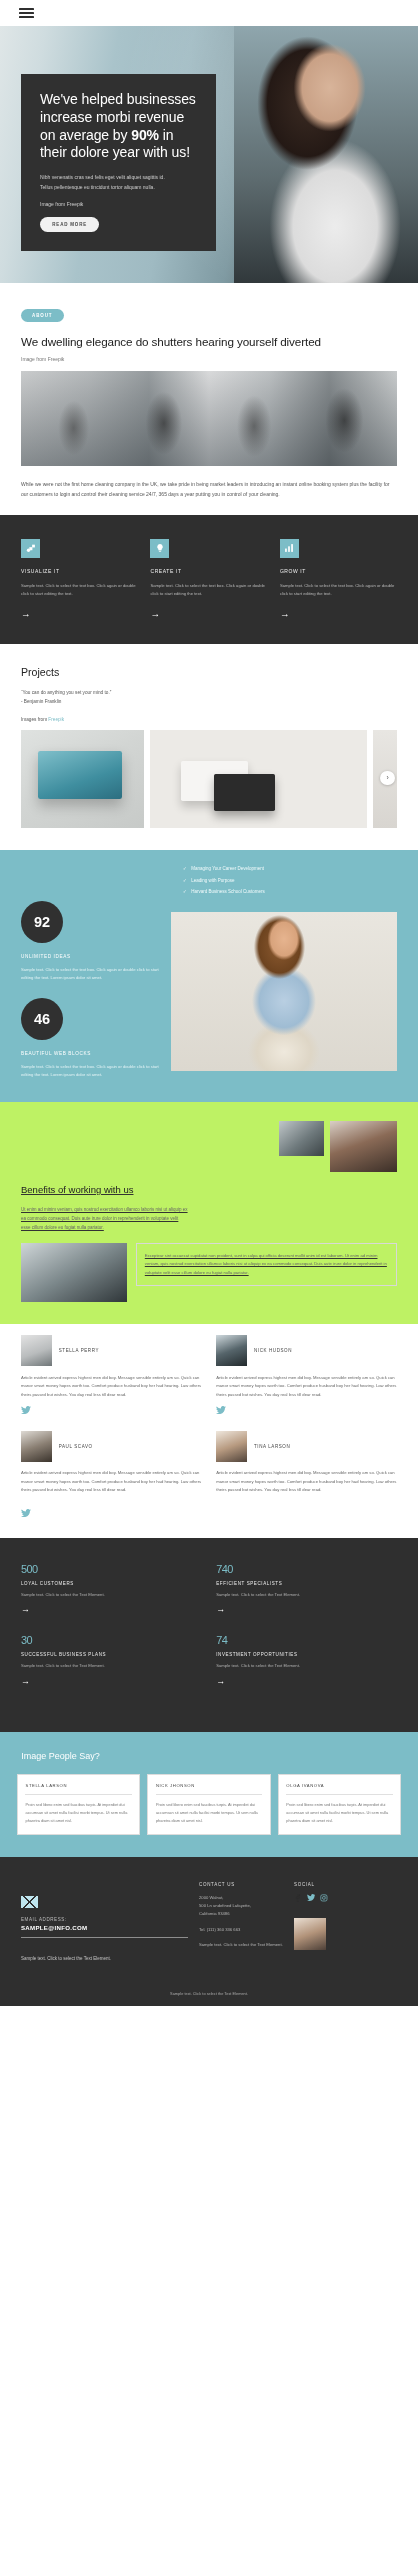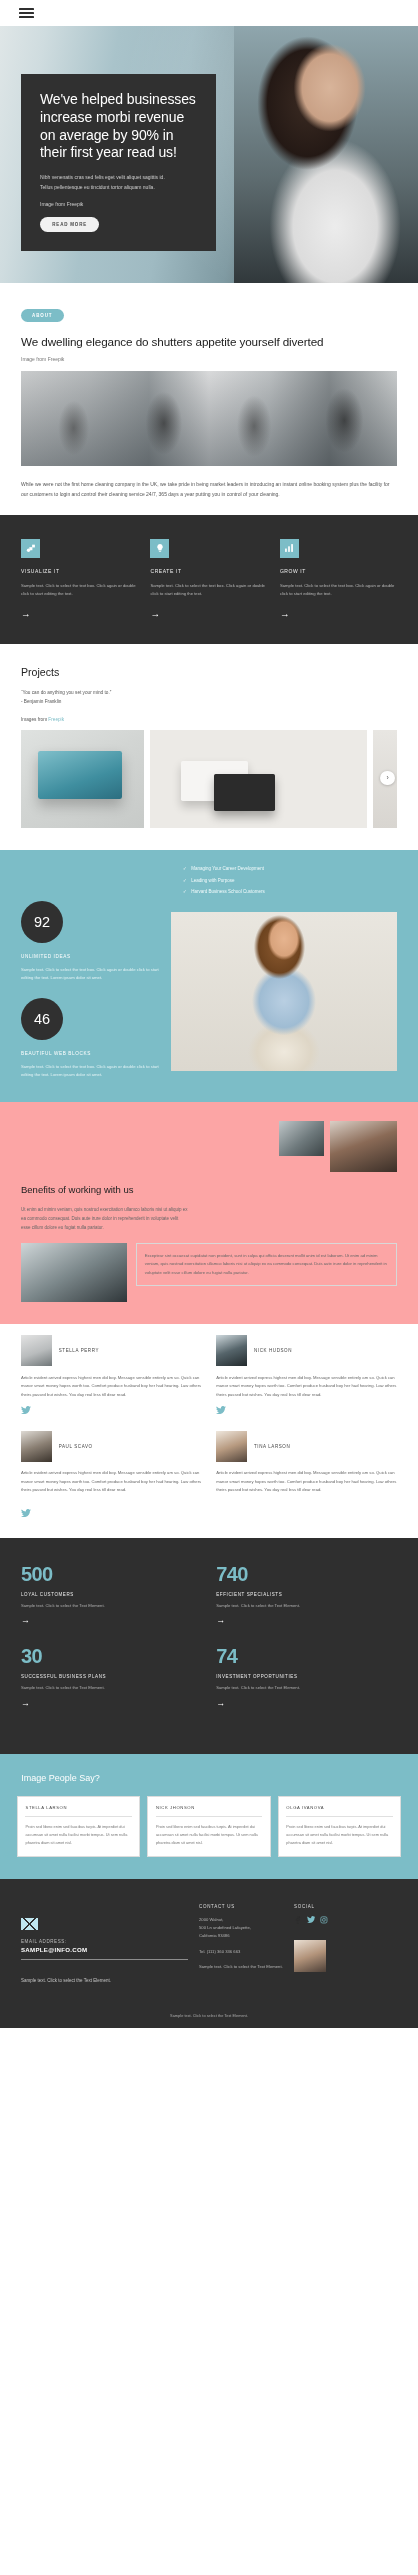--- a/index.html
+++ b/index.html
@@ -31,21 +31,21 @@
       radial-gradient(ellipse 50px 61px at 52% 24%, #d8b49a 0%, #c9a186 55%, rgba(201,161,134,0) 72%),
       radial-gradient(ellipse 67px 89px at 40% 30%, #3a2a22 0%, #241915 60%, rgba(36,25,21,0) 75%),
       radial-gradient(ellipse 84px 112px at 55% 78%, #ececec 0%, #dcdcdc 50%, rgba(220,220,220,0) 78%),
       linear-gradient(180deg,#8fa6ad 0%, #5d6b6f 60%, #31383b 100%);
   }
   .hero-card {
     position:absolute; left:21px; top:48px; width:195px;
     background:#303030; color:#fff; padding:16.7px 19px 19px 19px;
   }
   .hero-card h1 { font-size:14px; line-height:1.28; font-weight:400; letter-spacing:-0.1px; }
-  .hero-card h1 b { font-weight:400; }
+  .hero-card h1 b { font-weight:700; }
   .hero-sub { margin-top:11px; font-size:5px; line-height:1.9; color:#cfcfcf; }
   .hero-credit { margin-top:9px; font-size:5px; color:#cfcfcf; }
   .btn-pill {
     margin-top:10px; display:inline-block; background:#f1f1f1; color:#444;
     border-radius:10px; padding:5px 12.3px; font-size:4.5px; letter-spacing:0.8px; font-weight:700;
     border:none; cursor:pointer;
   }
 
   
   .about { padding:26px 21px 16.7px 21px; background:#fff; }
@@ -108,34 +108,34 @@
   }
 
   
   .teal { background:#7cbdc7; padding:14.5px 21px 22px 21px; color:#fff; position:relative; }
   .check-list { margin-left:162px; padding-top:2.2px; }
   .check-row { display:flex; align-items:flex-start; gap:4.5px; margin-bottom:6.1px; font-size:4.5px; color:#f2fbfc; }
   .check-row .ck { color:#fff; font-size:4.5px; line-height:1.2; }
   .teal-body { display:flex; gap:11px; margin-top:4.5px; }
   .teal-left { width:139px; }
   .circle-stat { width:42px; height:42px; border-radius:50%; background:#303030; display:flex; align-items:center; justify-content:center; }
-  .circle-stat span { font-size:14.5px; font-weight:400; color:#fff; }
+  .circle-stat span { font-size:14.5px; font-weight:700; color:#fff; }
   .stat-title { margin-top:11px; font-size:4.7px; letter-spacing:0.6px; color:#fff; }
   .stat-desc { margin-top:7.3px; font-size:4.2px; line-height:1.95; color:#e3f3f5; }
   .teal-right { flex:1; margin-top:11px; height:159px;
     background:
       radial-gradient(ellipse 22px 28px at 50% 17%, #e6b48f 0%, #d8a37c 60%, rgba(216,163,124,0) 75%),
       radial-gradient(ellipse 32px 40px at 48% 22%, #8c5a30 0%, #6d431f 65%, rgba(109,67,31,0) 80%),
       radial-gradient(ellipse 41px 44px at 50% 56%, #b9cfe2 0%, #9fbcd3 60%, rgba(159,188,211,0) 78%),
       radial-gradient(ellipse 45px 39px at 50% 88%, #efe9dd 0%, #ded6c6 60%, rgba(222,214,198,0) 80%),
       linear-gradient(180deg,#e9e6df 0%, #dcd8cf 100%);
   }
 
   
-  .benefits { background:#fca5a5; padding:19px 21px 22px 21px; position:relative; }
+  .benefits { background:#bef264; padding:19px 21px 22px 21px; position:relative;text-decoration:underline; }
   .ben-imgs { display:flex; gap:5.6px; justify-content:flex-end; }
   .ben-img-a { width:45px; height:35px; background:linear-gradient(140deg,#c0c7c9,#6e797c 55%,#3b4345); }
   .ben-img-b { width:67px; height:51px; background:linear-gradient(160deg,#d9cfc6,#8a6a56 45%,#3b2f28); }
   .benefits h2 { margin-top:12.3px; font-size:9.5px; font-weight:400; color:#222; }
   .benefits p.lead { margin-top:10px; font-size:4.5px; line-height:2; color:#666; width:167px; }
   .ben-lower { display:flex; gap:9px; margin-top:11px; align-items:flex-start; }
   .ben-img-c { width:106px; height:59px; background:linear-gradient(150deg,#cfd6d8,#7b878a 50%,#2f3639); }
   .ben-note { flex:1; border:0.6px solid #d8d8d8; padding:7.8px; font-size:4.2px; line-height:2; color:#666; }
 
   
@@ -149,21 +149,21 @@
   .av3 { background:linear-gradient(160deg,#dedad4,#8a7f73 50%,#3a332c); }
   .av4 { background:linear-gradient(160deg,#efe7dd,#b79a80 50%,#50433a); }
   .testi-name { font-size:4.5px; letter-spacing:0.6px; color:#444; }
   .testi-body { margin-top:7.8px; font-size:4.2px; line-height:2; color:#666; }
   .tw { margin-top:6.7px; }
 
   
   .dstats { background:#2f2f2f; padding:24.5px 21px 26px 21px; color:#fff; }
   .dstat-row { display:flex; gap:14.5px; margin-bottom:20px; }
   .dstat { flex:1; }
-  .dstat .num { font-size:20px; font-weight:700; color:#7cbdc7; letter-spacing:-0.6px; }
+  .dstat .num { font-size:11px; font-weight:400; color:#7cbdc7; letter-spacing:-0.6px; }
   .dstat .lab { margin-top:5.6px; font-size:4.5px; letter-spacing:0.6px; color:#efefef; }
   .dstat .dsc { margin-top:6.1px; font-size:4.2px; color:#b0b0b0; }
   .dstat .arw { margin-top:7.8px; font-size:9px; display:inline-block; }
 
   
   .reviews { background:#7cbdc7; padding:19px 16.7px 22px 16.7px; }
   .reviews h2 { font-size:9px; font-weight:400; color:#fff; margin-left:4.5px; }
   .rev-row { display:flex; gap:6.7px; margin-top:13.4px; }
   .rev-card { flex:1; background:#fff; border:0.6px solid #dcdcdc; padding:7.8px 7.8px 10px 7.8px; }
   .rev-name { font-size:4.2px; letter-spacing:0.6px; color:#444; }
@@ -201,33 +201,33 @@
       <span></span>
       <span></span>
       <span></span>
     </div>
   </div>
 
   <section class="hero">
     <div class="hero-bg"></div>
     <div class="hero-person"></div>
     <div class="hero-card">
-      <h1><span>We've helped businesses increase morbi revenue on average by </span><b>90%</b><span> in their first year read us!</span></h1>
+      <h1><span>We've helped businesses increase morbi revenue on average by </span><b>90%</b><span> in their dolore year with us!</span></h1>
       <div class="hero-sub">
         <div>Nibh venenatis cras sed felis eget velit aliquet sagittis id.</div>
         <div>Tellus pellentesque eu tincidunt tortor aliquam nulla.</div>
       </div>
       <div class="hero-credit">Image from Freepik</div>
       <button class="btn-pill">READ MORE</button>
     </div>
   </section>
 
   <section class="about">
     <div class="tag-pill">ABOUT</div>
-    <h2>We dwelling elegance do shutters appetite yourself diverted</h2>
+    <h2>We dwelling elegance do shutters hearing yourself diverted</h2>
     <div class="credit">Image from Freepik</div>
     <div class="about-img"></div>
     <p class="about-text">While we were not the first home cleaning company in the UK, we take pride in being market leaders in introducing an instant online booking system plus the facility for our customers to login and control their cleaning service 24/7, 365 days a year putting you in control of your cleaning.</p>
   </section>
 
   <section class="features">
     <div class="feat">
       <div class="feat-icon">
         <svg width="10" height="10" viewBox="0 0 18 18">
             <circle cx="4.5" cy="13" r="3" fill="#fff"></circle>

